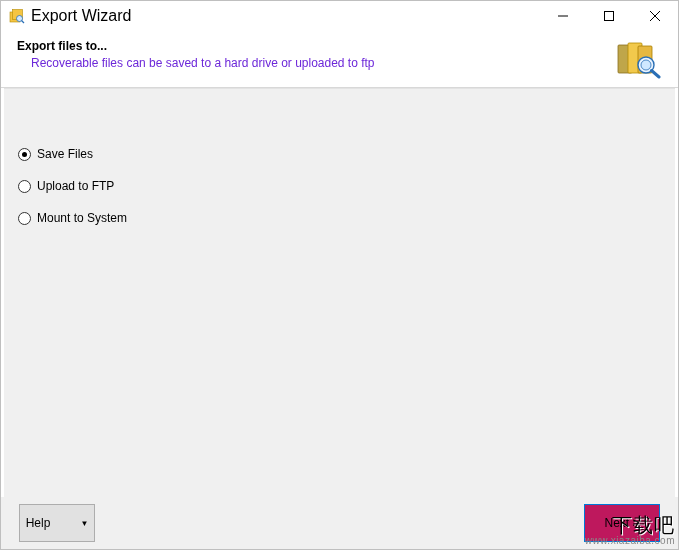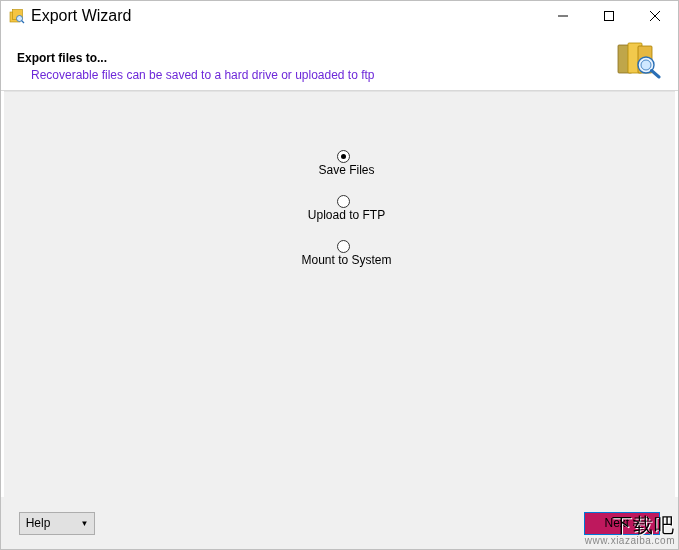--- a/index.html
+++ b/index.html
@@ -6,37 +6,37 @@
     html, body { width: 679px; height: 550px; font-family: "Segoe UI", Tahoma, sans-serif; font-size: 12px; background: #fff; }
     .window { width: 679px; height: 550px; border: 1px solid #bfbfbf; display: flex; flex-direction: column; background: #fff; }
     
     .titlebar { height: 30px; display: flex; align-items: center; background: #fff; padding-left: 8px; }
     .titlebar .app-icon { width: 16px; height: 16px; margin-right: 6px; display: flex; align-items: center; justify-content: center; }
     .titlebar .title { flex: 1; font-size: 16px; color: #000; }
     .titlebar .win-controls { display: flex; height: 100%; }
     .titlebar .win-btn { width: 46px; height: 100%; display: flex; align-items: center; justify-content: center; color: #000; }
     
     .header { padding: 8px 16px 8px 16px; border-bottom: 1px solid #d8d8d8; display: flex; align-items: flex-start; background: #fff; }
-    .header .txt { flex: 1; margin-top: 12px; }
+    .header .txt { flex: 1; }
     .header .heading { font-weight: bold; font-size: 12px; color: #000; margin-bottom: 3px; }
     .header .sub { font-size: 12px; color: #6d28d9; padding-left: 14px; }
     .header .hicon { width: 48px; height: 40px; margin-left: 12px; }
     
     .content { flex: 1; background: #f0f0f0; border: none; padding: 60px 18px 18px 18px; position: relative; }
     body .window .content { padding:0; background:#fff; }
     .content-wrap { position:absolute; top:0; left:3px; right:3px; bottom:0; background:#f0f0f0; border-top:1px solid #e3e3e3; }
     
-    .radio-row { display: flex; align-items: center; margin: 0 0 18px 14px; font-size: 12px; cursor: default; flex-direction: column; }
+    .radio-row { display: flex; align-items: center; margin: 0 0 18px 14px; font-size: 12px; cursor: default; }
     .radio { width: 13px; height: 13px; border: 1px solid #333; border-radius: 50%; margin-right: 6px; display: inline-flex; align-items: center; justify-content: center; background: #fff; }
     .radio.checked::after { content: ""; width: 5px; height: 5px; border-radius: 50%; background: #000; }
     .radio-group { padding-top: 58px; }
     
     .footer { height: 52px; background: #f0f0f0; display: flex; align-items: center; padding: 0 18px; }
     .footer .spacer { flex: 1; }
-    .btn { min-width: 76px; height: 23px; background: #e1e1e1; border: 1px solid #adadad; font-size: 12px; display: inline-flex; align-items: center; justify-content: center; padding: 0 0; cursor: default; gap: 24px; }
+    .btn { min-width: 76px; height: 38px; background: #e1e1e1; border: 1px solid #adadad; font-size: 12px; display: inline-flex; align-items: center; justify-content: center; padding: 0 0; cursor: default; gap: 24px; }
     .btn.primary { border: 1px solid #0078d7; background: #be185d; text-align: right; }
     .btn .chevron { margin-left: 6px; font-size: 8px; }
     
     .watermark { position: absolute; right: 4px; bottom: 4px; text-align: right; pointer-events: none; }
     .watermark .wm-top { font-size: 20px; font-weight: 400; color: #000; letter-spacing: 1px; text-shadow: 1px 1px 0 #fff; line-height: 1; }
     .watermark .wm-url { font-size: 10px; color: #888; letter-spacing: 0.5px; }
   </style>
 </head>
 <body>
 

